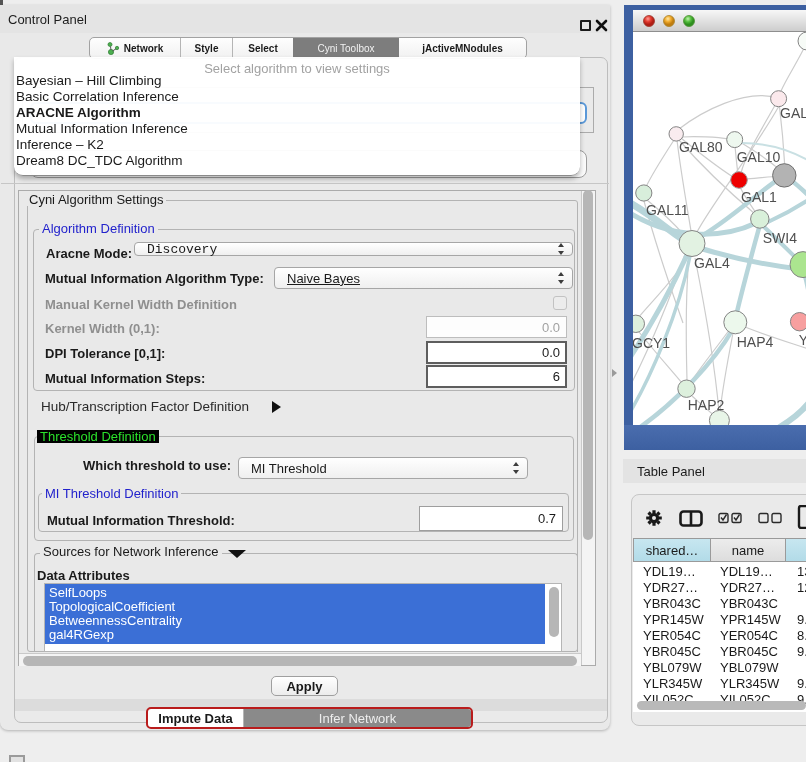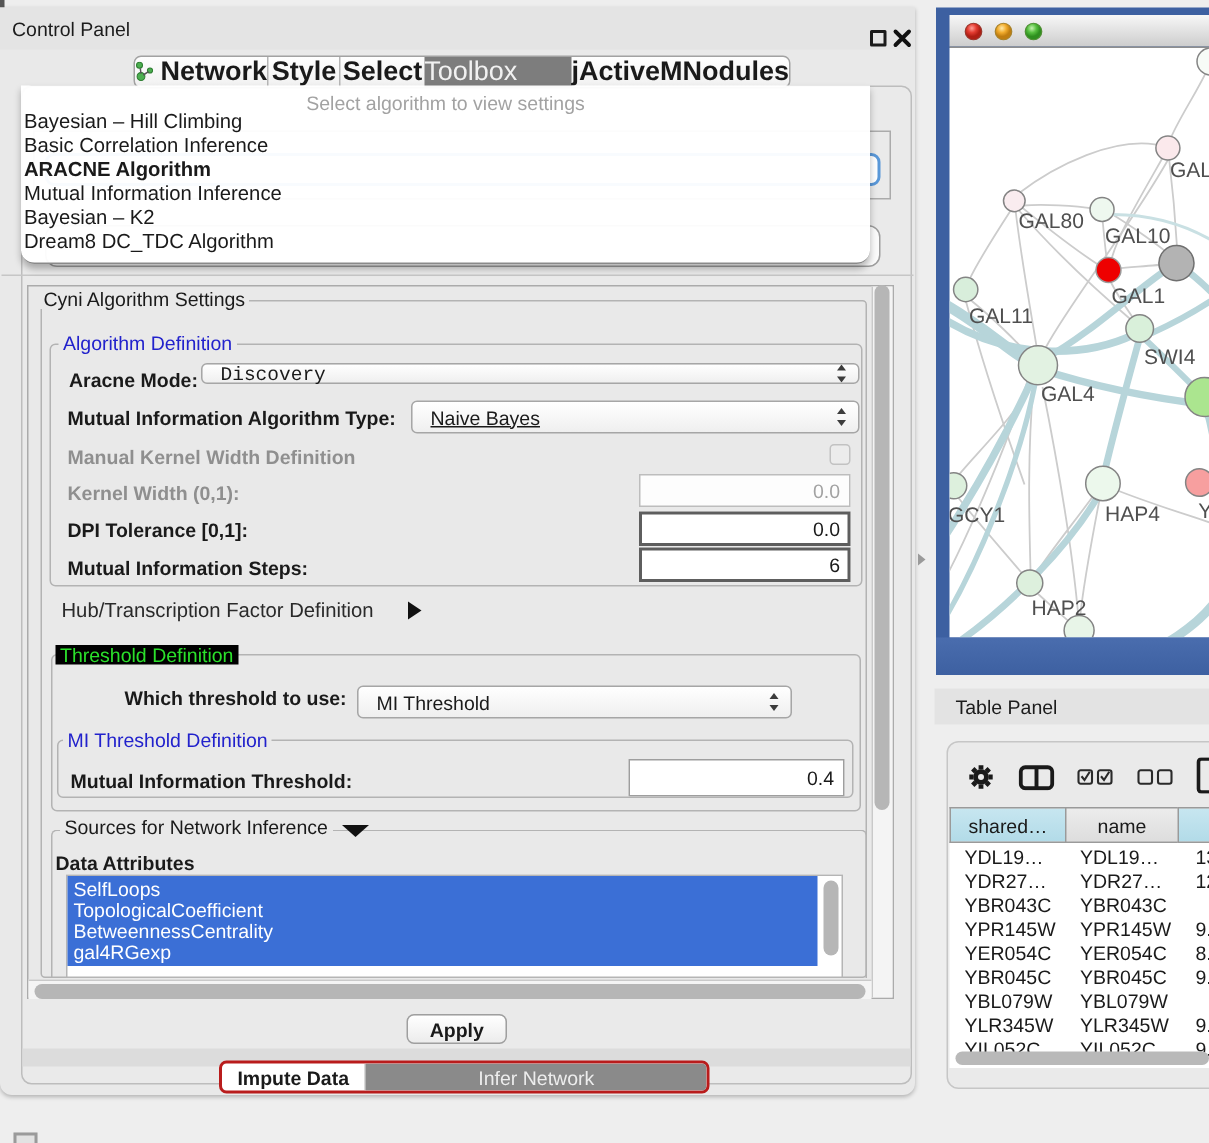--- a/index.html
+++ b/index.html
@@ -29,21 +29,21 @@
     </svg>
 
   <div class="abs" style="left:14px; top:52px; width:594px; height:666px; background:#eaeaea; border:1px solid #bdbdbd; border-radius:7px;"></div>
 
   <div class="abs" style="left:22px; top:82px; width:572px; height:46px; border:1px solid #ababab; background:#eaeaea;"></div>
   <div class="abs" style="left:30px; top:97px; width:557px; height:22px; background:#fff; border:2px solid #5a98d8; border-radius:6px;"></div>
   <div class="abs" style="left:30px; top:145px; width:557px; height:28px; background:#fbfbfb; border:1px solid #9d9d9d; border-radius:8px;"></div>
 
   <div class="abs" style="left:1px; top:178px; width:608px; height:1px; background:#c6c6c6;"></div>
 
-  <div class="abs" style="left:89px; top:32px; width:438px; height:22px; border:1px solid #a2a2a2; border-radius:5px; background:linear-gradient(#fefefe,#f1f1f1); overflow:hidden; display:flex; font-size:18px; font-weight:bold;align-items:flex-end;">
+  <div class="abs" style="left:89px; top:32px; width:438px; height:22px; border:1px solid #a2a2a2; border-radius:5px; background:linear-gradient(#fefefe,#f1f1f1); overflow:hidden; display:flex; font-size:10px; font-weight:bold;">
     <div style="width:91px; display:flex; align-items:center; justify-content:center; border-right:1px solid #b5b5b5;"><svg width="13" height="13" viewBox="0 0 13 13" style="margin-right:4px;">
           <circle cx="3" cy="2.5" r="2" fill="#4caf50" stroke="#2e7d32" stroke-width="0.7"></circle>
           <circle cx="4" cy="10" r="2.6" fill="#4caf50" stroke="#2e7d32" stroke-width="0.7"></circle>
           <circle cx="10" cy="6" r="1.7" fill="#4caf50" stroke="#2e7d32" stroke-width="0.7"></circle>
           <path d="M3.5 4.5 L4 8 M5.5 9 L9 6.8" stroke="#555" stroke-width="1"></path>
         </svg>Network</div>
     <div style="width:52px; display:flex; align-items:center; justify-content:center; border-right:1px solid #b5b5b5;">Style</div>
     <div style="width:60px; display:flex; align-items:center; justify-content:center;">Select</div>
     <div style="width:106px; display:flex; align-items:center; justify-content:center; background:#7d7d7d; color:#f1f1f1; font-weight:normal;">Cyni Toolbox</div>
     <div style="flex:1; display:flex; align-items:center; justify-content:center;">jActiveMNodules</div>
@@ -107,21 +107,21 @@
           <path d="M4 0 L7 4 H1 Z" fill="#3c3c3c"></path>
           <path d="M4 12 L1 8 H7 Z" fill="#3c3c3c"></path>
         </svg>
       </div>
 
     <div class="grp" style="left:38px; top:488px; width:531px; height:39px;"></div>
     <div class="grplab" style="left:42px; top:482px; background:#e9e9e9; color:#2222cc;">MI Threshold Definition</div>
 
     <div class="lab" style="left:47px; top:508px;">Mutual Information Threshold:</div>
     <div class="field" style="left:419px; top:501px; width:144px; height:25px; border:1px solid #9e9e9e;">
-        <span style="padding-right:6px;">0.4</span>
+        <span style="padding-right:6px;">0.7</span>
       </div>
 
     <div class="grp" style="left:34px; top:548px; width:544px; height:99px; border-bottom:none; border-radius:4px 4px 0 0;"></div>
     <div class="grplab" style="left:40px; top:540px; background:#e9e9e9;">Sources for Network Inference</div>
     <div class="abs" style="left:228px; top:545px; width:0; height:0; border-top:8px solid #111; border-left:9px solid transparent; border-right:9px solid transparent;"></div>
 
     <div class="lab" style="left:37px; top:563px;">Data Attributes</div>
 
     <div class="abs" style="left:44px; top:578px; width:518px; height:69px; background:#ffffff; border:1px solid #b5b5b5;"></div>
     <div class="abs" style="left:45px; top:579px; width:500px; height:60px; background:#3b6fd6;"></div>
@@ -319,15 +319,15 @@
 </div>
 
 <div class="abs" style="left:9px; top:755px; width:16px; height:14px; border:2px solid #9a9a9a; background:#e2e2e2;"></div>
 
 <div class="abs" id="popup" style="left:14px; top:57px; width:566px; height:119px; background:rgba(255,255,255,0.96); border-bottom:1px solid #8a8a8a; border-radius:0 0 9px 9px; box-shadow:0 3px 5px rgba(0,0,0,0.28); font-size:13.5px;">
   <div class="abs" style="left:0; top:4px; width:566px; text-align:center; color:#a2a2a2; font-size:13px;">Select algorithm to view settings</div>
   <div class="abs" style="left:2px; top:16px;">Bayesian – Hill Climbing</div>
   <div class="abs" style="left:2px; top:32px;">Basic Correlation Inference</div>
   <div class="abs" style="left:2px; top:48px; font-weight:bold;">ARACNE Algorithm</div>
   <div class="abs" style="left:2px; top:64px;">Mutual Information Inference</div>
-  <div class="abs" style="left:2px; top:80px;">Bayesian – K2</div>
+  <div class="abs" style="left:2px; top:80px;">Inference – K2</div>
   <div class="abs" style="left:2px; top:96px;">Dream8 DC_TDC Algorithm</div>
 </div>
 
 </body></html>

